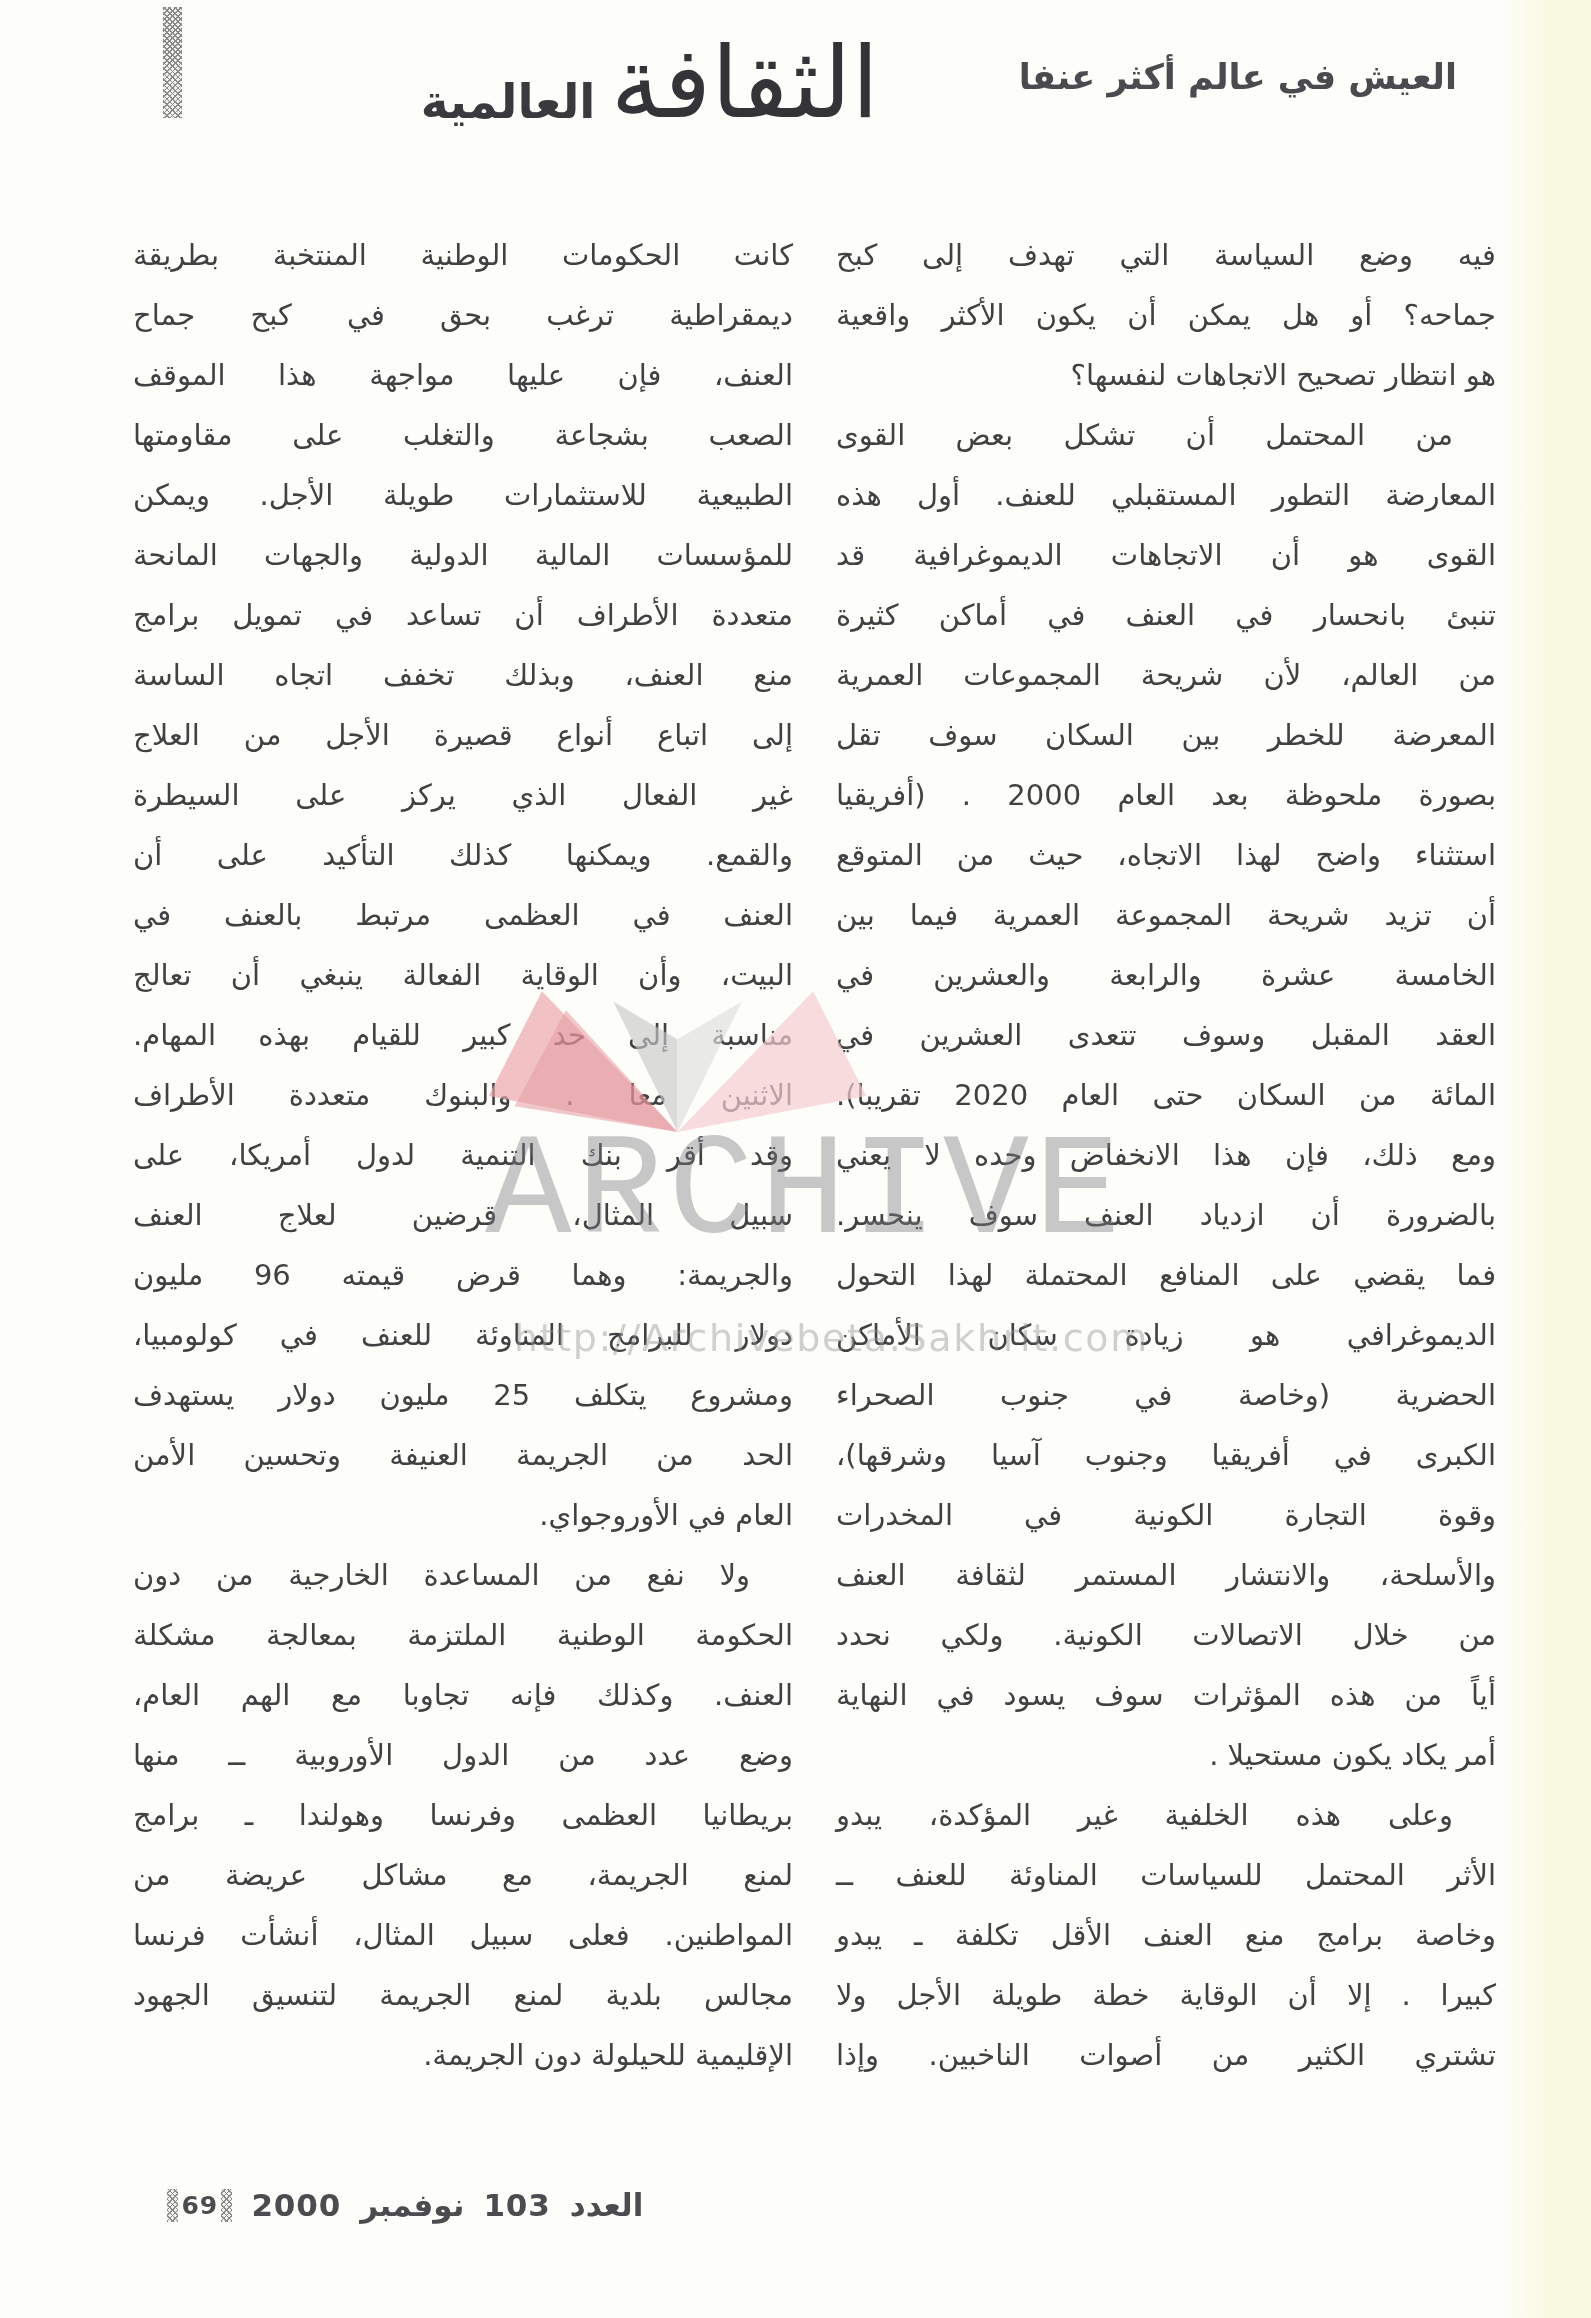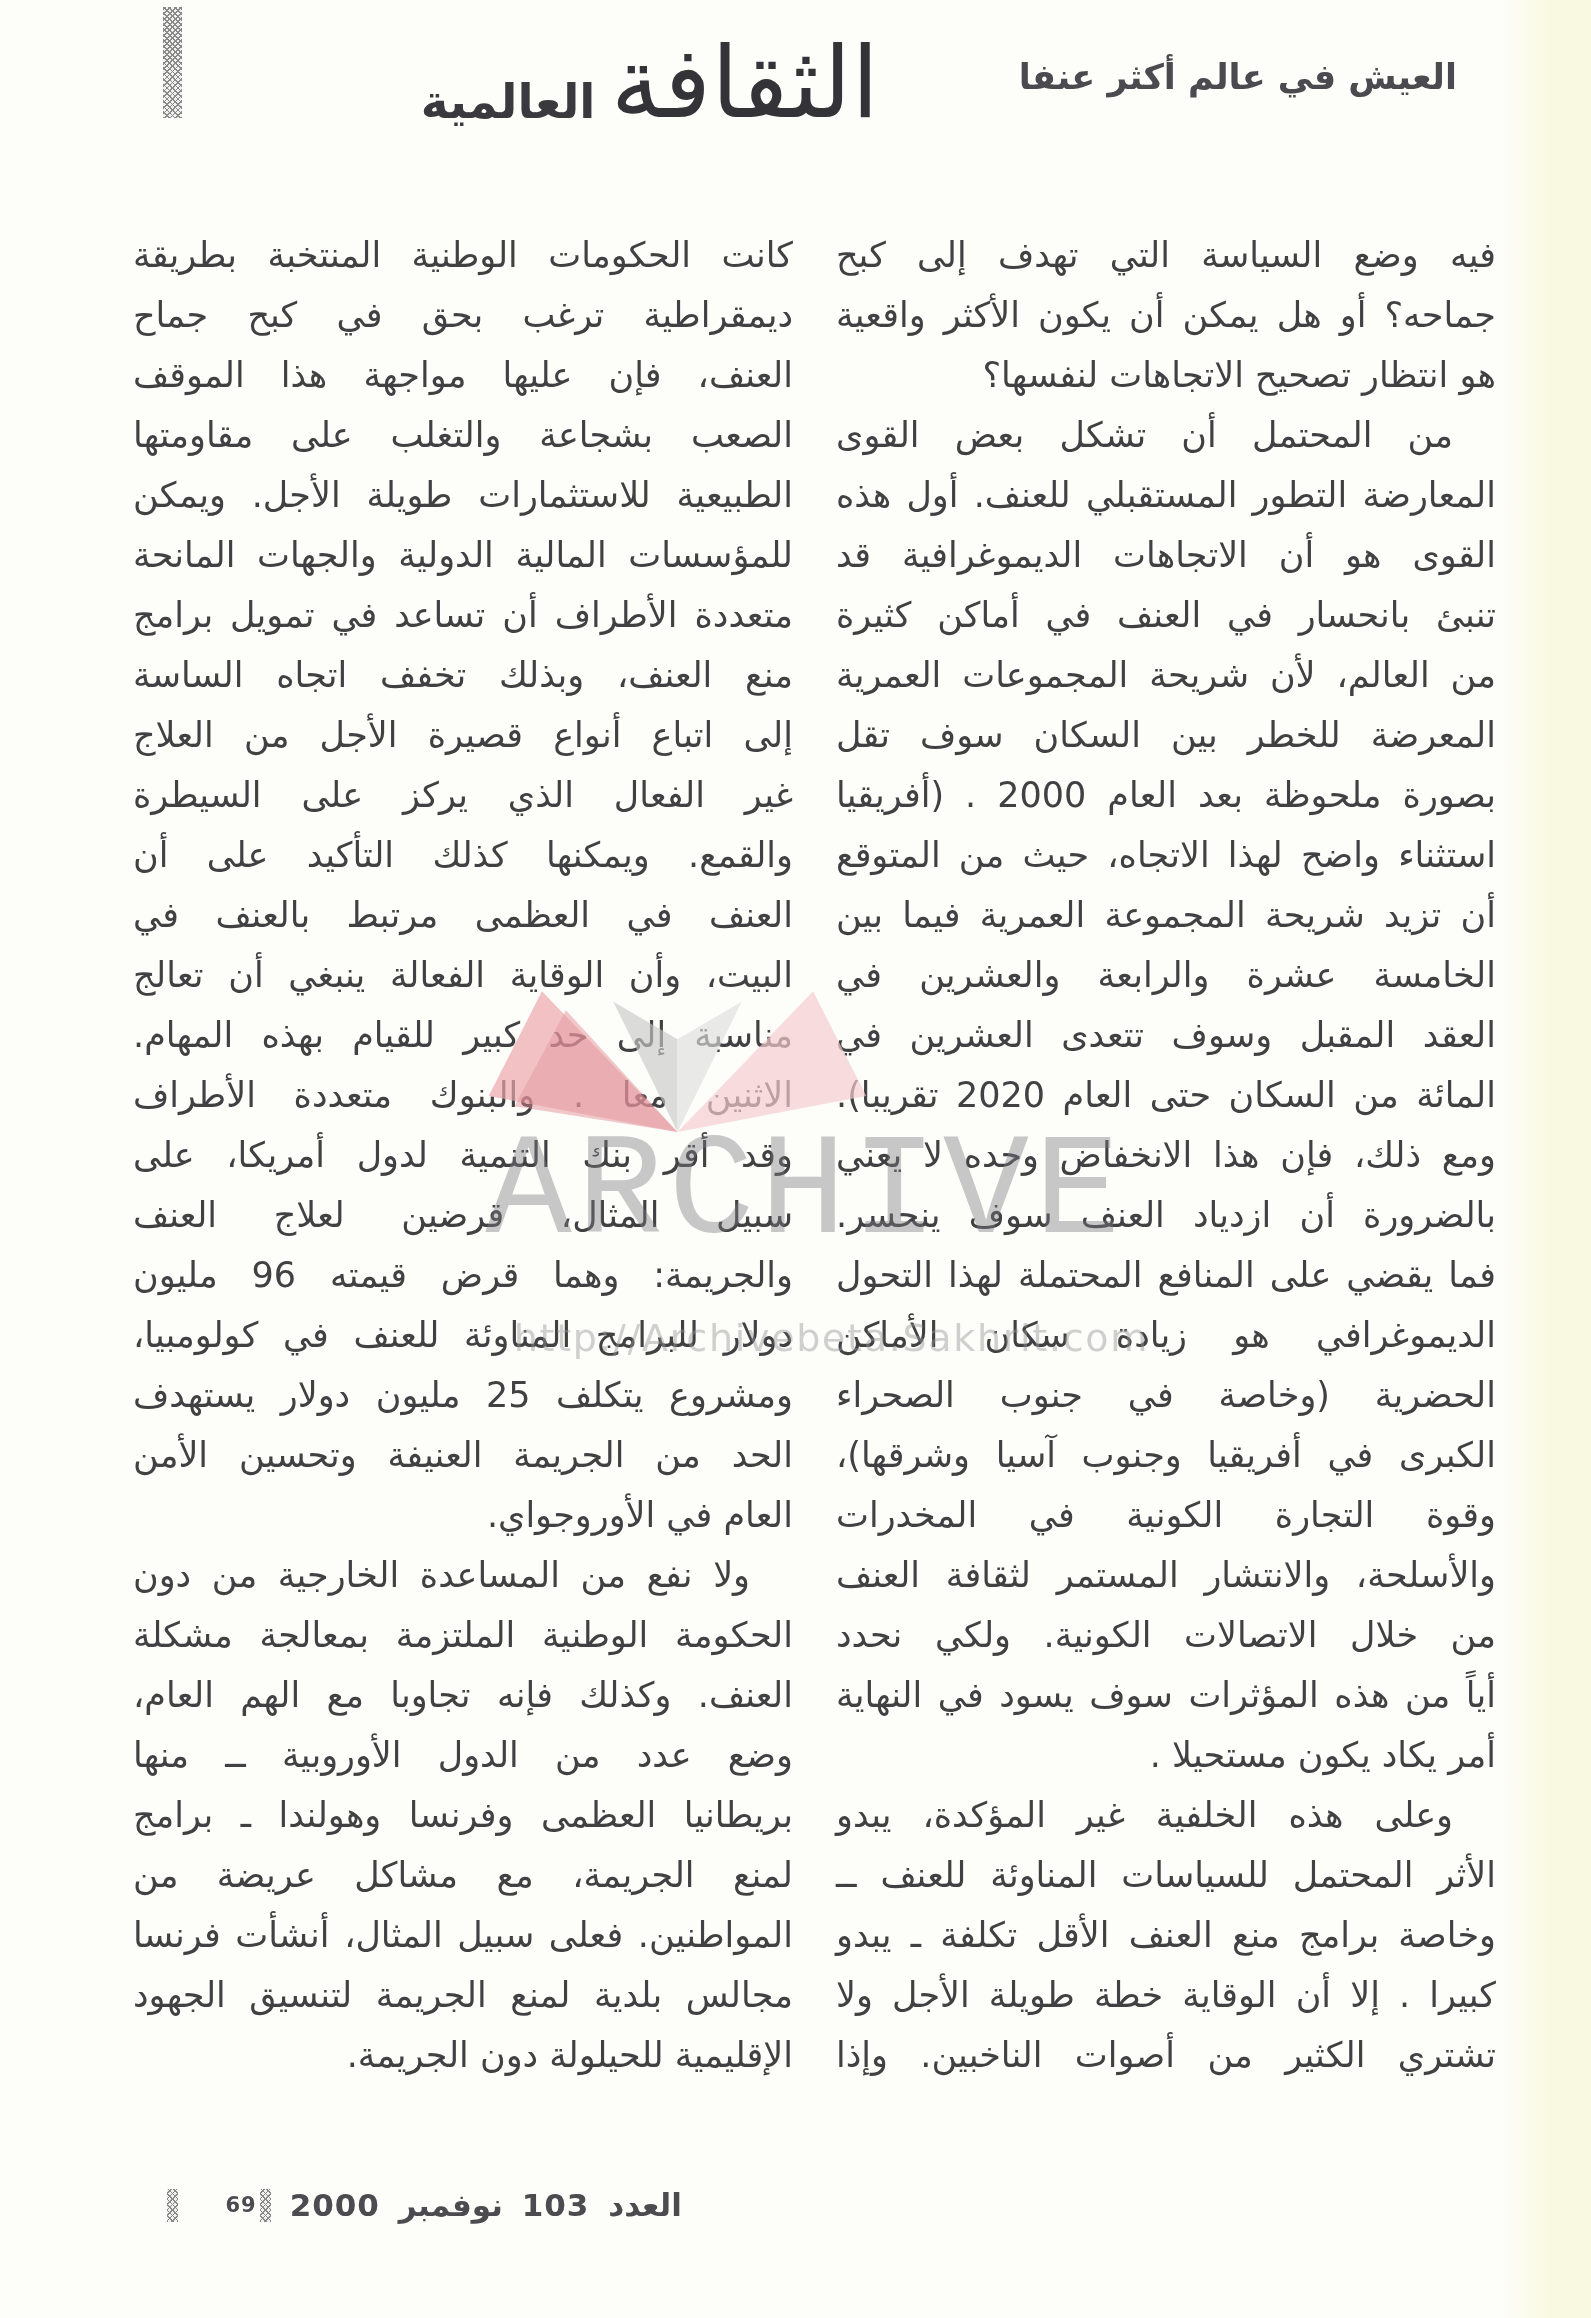--- a/index.html
+++ b/index.html
@@ -47,21 +47,21 @@
   }
   .section-title{
     position:absolute;right:134px;top:57px;
     direction:rtl;font-size:35px;font-weight:bold;color:#4a4a4f;
     letter-spacing:0px;white-space:nowrap;
   }
   
   .col{
     position:absolute;top:225px;width:660px;
     direction:rtl;color:#414144;
-    font-size:35px;
+    font-size:29px;
   }
   .col-right{right:95px;}
   .col-left{left:133px;}
   .line{
     height:60px;line-height:60px;
     text-align:justify;text-align-last:justify;
     white-space:normal;
   }
   .line.indent{padding-right:43px;}
   .line.end{text-align-last:right;}
@@ -84,21 +84,21 @@
   }
   
   .footer{
     position:absolute;left:167px;top:2187px;
     direction:rtl;display:flex;align-items:center;gap:19px;
     font-size:31px;font-weight:bold;color:#4b4b50;white-space:nowrap;
   }
   .footer .num{letter-spacing:0.9px;}
   .pageno{display:flex;align-items:center;gap:3.4px;}
   .pageno .bar{width:11px;height:33px;}
-  .pageno .pn{font-size:21px;margin-left:44px;}
+  .pageno .pn{font-size:25px;}
 </style>
 </head>
 <body>
 
 <div class="page">
 
   <div class="edge-band"></div>
 
   <div class="top-strip hatch"></div>
 

